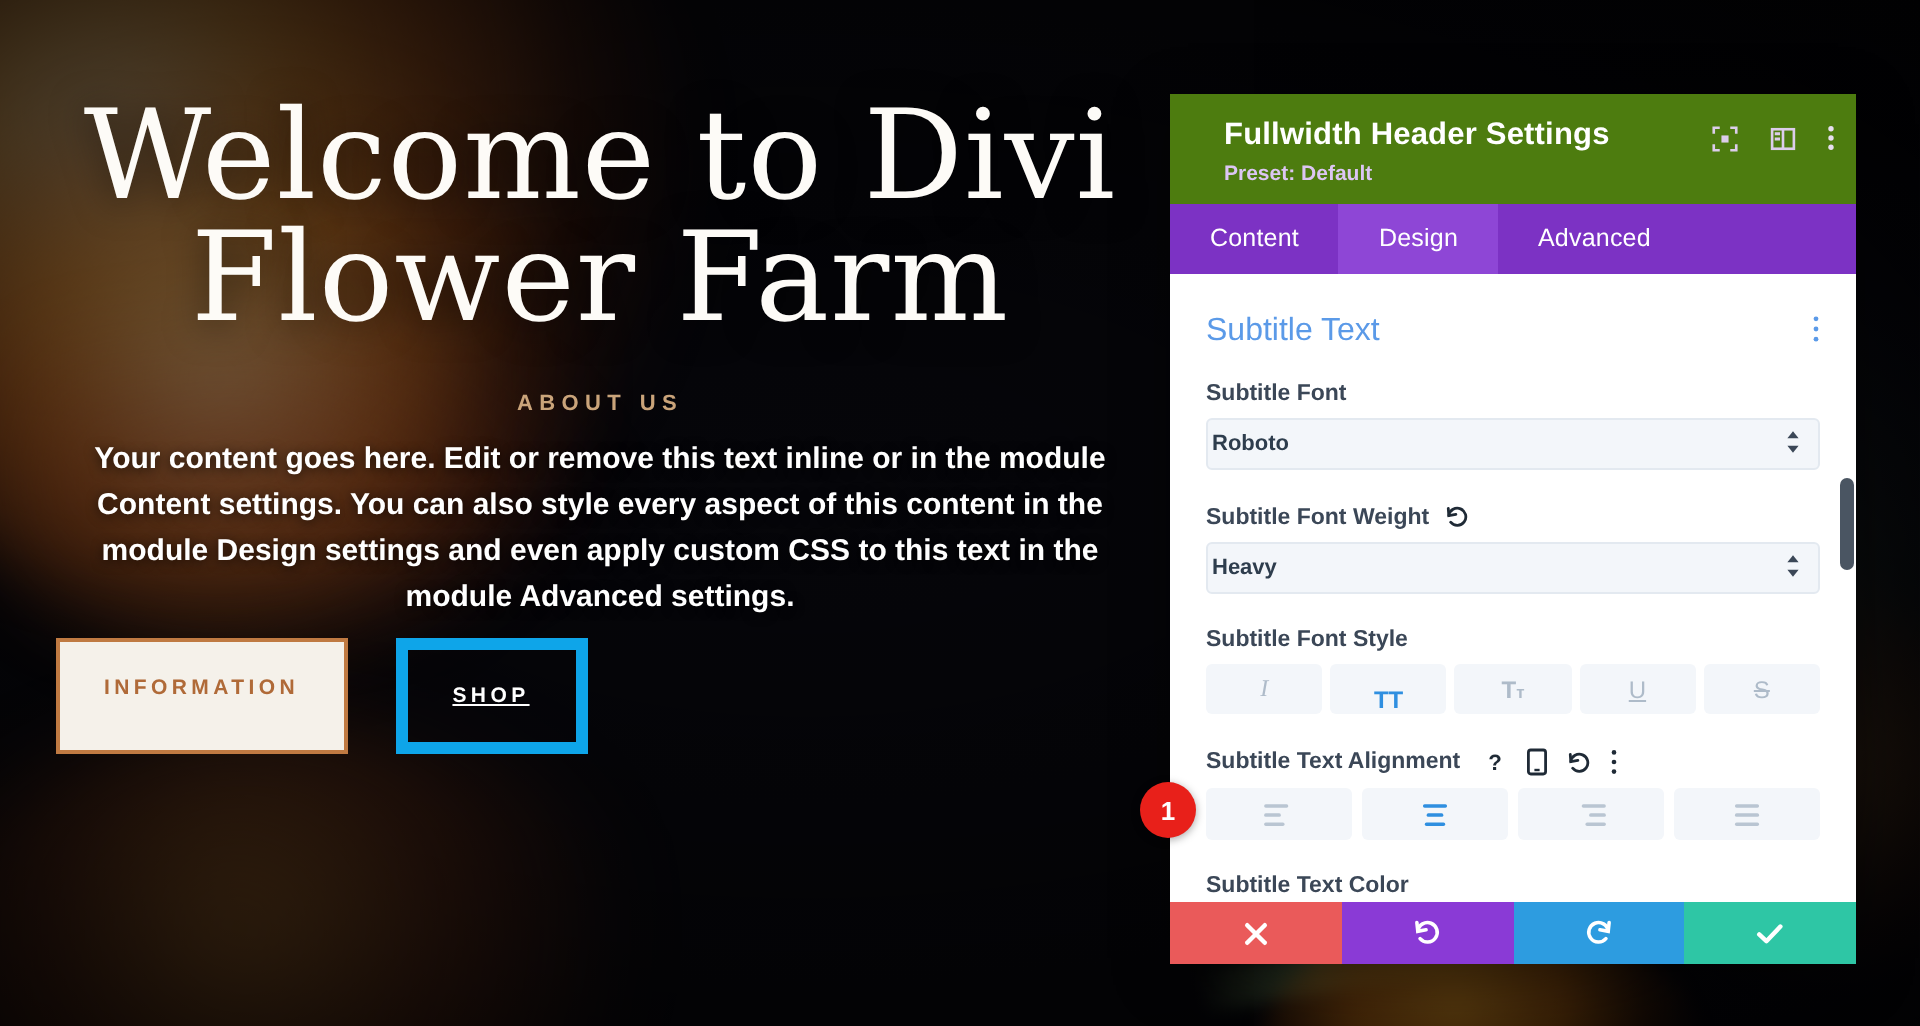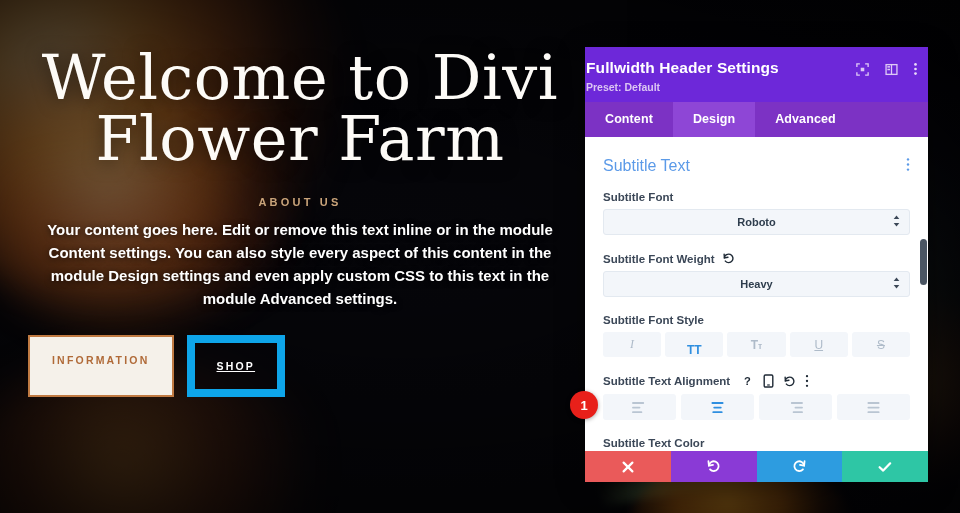--- a/index.html
+++ b/index.html
@@ -132,23 +132,23 @@
   #hero-body {
     margin-top: 10px;
     font-size: 15px;
     font-weight: 700;
     line-height: 1.55;
     color: #ffffff;
     max-width: 545px;
     text-shadow: 0 1px 6px rgba(0,0,0,0.7);
   }
   #hero-buttons {
-    margin-top: 24px;
+    margin-top: 8px;
     display: flex;
-    gap: 13px;
+    gap: 24px;
     align-self: flex-start;
     margin-left: 12px;
   }
   .hero-btn {
     font-size: 10.5px;
     font-weight: 700;
     letter-spacing: 2.2px;
     padding: 17px 22px;
     min-width: 96px;
     text-align: center;
@@ -156,38 +156,38 @@
     user-select: none;
   }
   .hero-btn.primary {
     background: #f5f1ea;
     color: #b06a38;
     border: 2px solid #c07a42;
   }
   .hero-btn.secondary {
     background: rgba(6,6,10,0.55);
     color: #ffffff;
-    border: 8px solid #0ea5e9;
+    border: 6px solid #0ea5e9;
     text-decoration: underline;
   }
 
   
   #settings-panel {
     position: absolute;
     left: 585px; top: 47px;
     width: 343px; height: 435px;
     background: #ffffff;
     box-shadow: 0 6px 26px rgba(0,0,0,0.45);
     display: flex; flex-direction: column;
     overflow: hidden;
     font-size: 12px;
   }
   #panel-header {
-    background: #6d28d9;
-    padding: 12px 16px 9px 1px;
+    background: #4d7c0f;
+    padding: 12px 16px 9px 27px;
     position: relative;
     flex: 0 0 auto;
   }
   #panel-title {
     color: #ffffff;
     font-size: 15.5px;
     font-weight: 700;
     letter-spacing: 0.1px;
   }
   #panel-preset {
@@ -206,21 +206,21 @@
 
   #panel-tabs {
     background: #7c32c4;
     display: flex;
     flex: 0 0 auto;
   }
   .tab {
     padding: 10px 20px 11px;
     color: #ffffff;
     font-size: 12.5px;
-    font-weight: 700;
+    font-weight: 400;
     cursor: pointer;
     letter-spacing: 0.1px;
   }
   .tab.active { background: #8e46d6; }
 
   #panel-body {
     flex: 1 1 auto;
     position: relative;
     overflow: hidden;
     background: #ffffff;
@@ -244,27 +244,26 @@
     font-size: 11.5px;
     font-weight: 700;
     margin-bottom: 6px;
   }
   .select-box {
     height: 26px;
     background: #f3f6fa;
     border: 1px solid #e3e9f0;
     border-radius: 3px;
     display: flex; align-items: center;
-    padding: 0 14px;
+    padding: 0 2px;
     color: #2e3d4d;
     font-size: 11px;
     font-weight: 700;
     position: relative;
     cursor: pointer;
-    justify-content: center;
   }
   .select-box .caret {
     position: absolute; right: 9px; top: 50%;
     transform: translateY(-50%);
     color: #3b4757;
     font-size: 9px;
     line-height: 1;
   }
   .btn-group { display: flex; gap: 4px; }
   .tgl {

